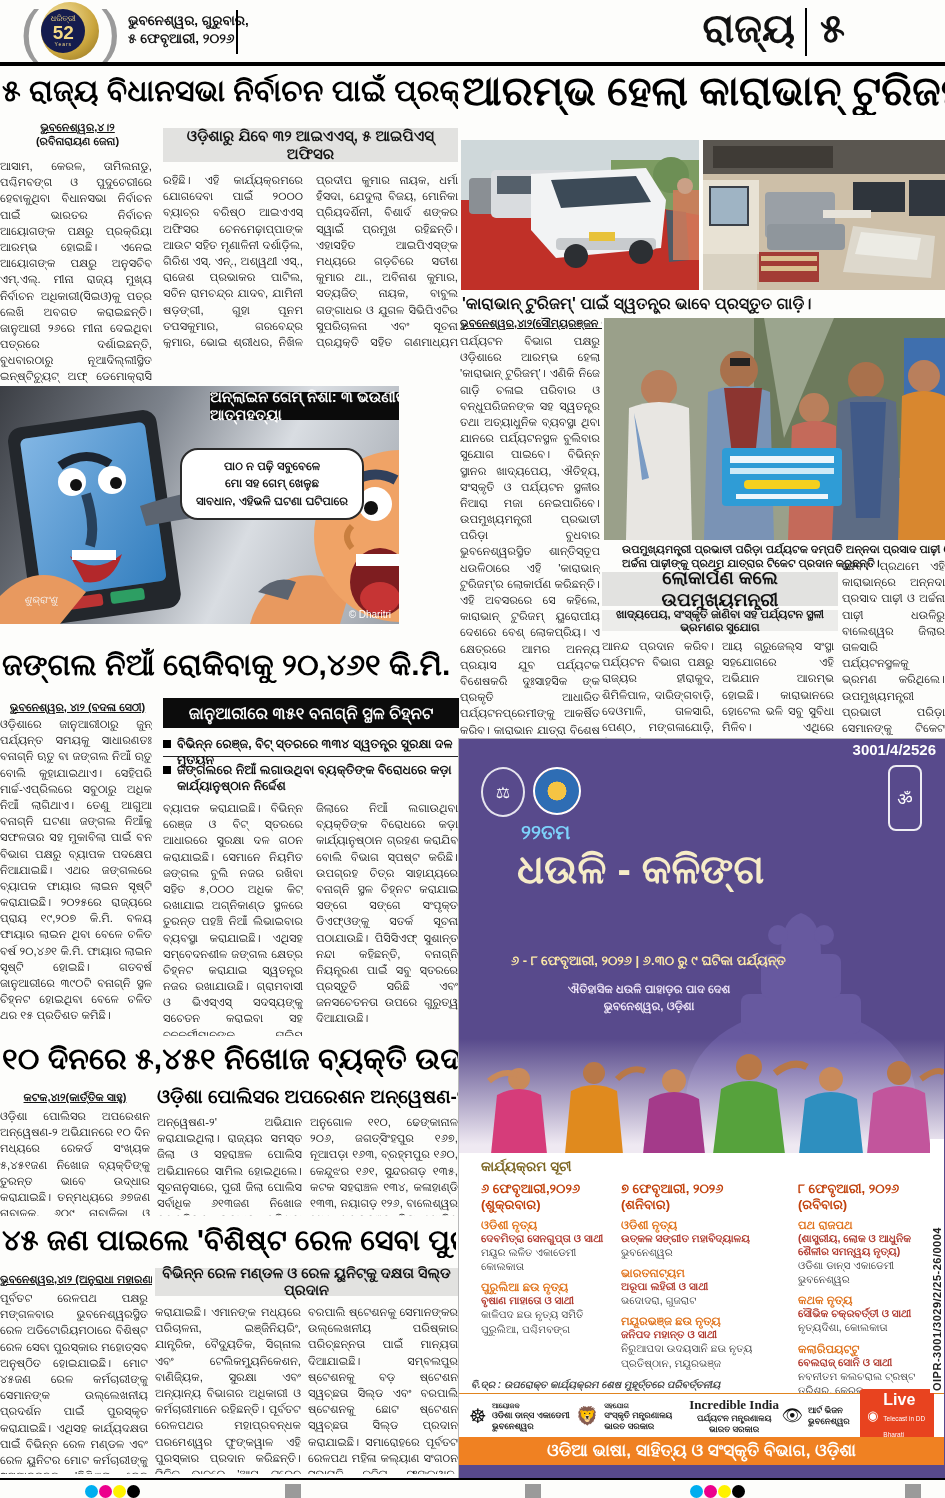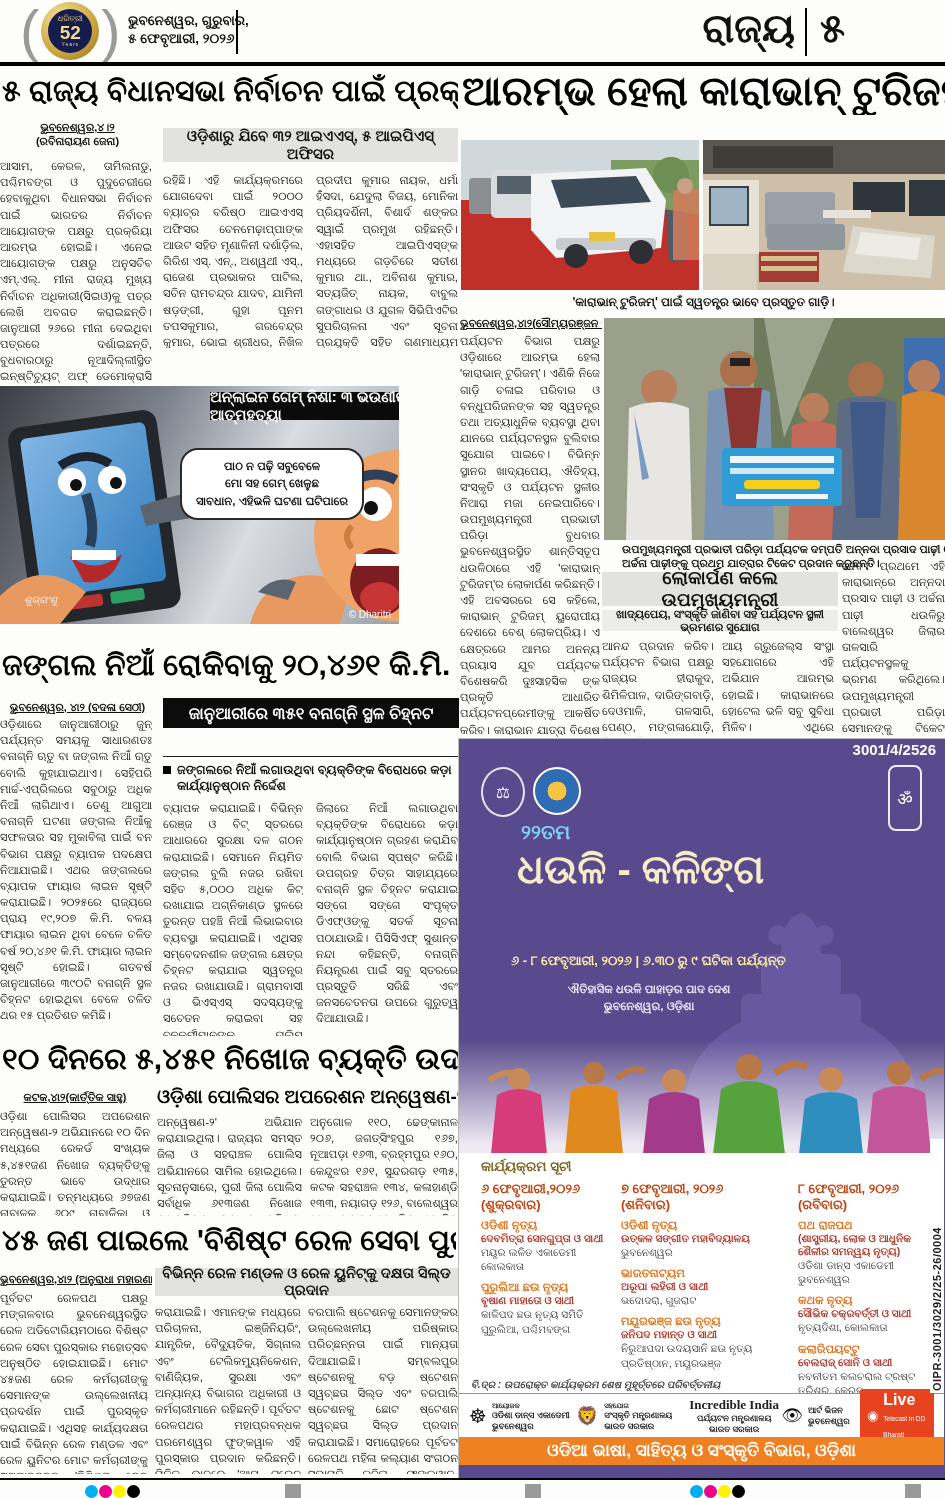--- a/index.html
+++ b/index.html
@@ -4,38 +4,38 @@
 <style>
   html,body{margin:0;padding:0;background:#777;}
   #page{position:relative;width:945px;height:1498px;background:#fdfdfb;margin:0 auto;
         font-family:"Liberation Sans","DejaVu Sans",sans-serif;color:#111;overflow:hidden;}
   .abs{position:absolute;}
   .nowrap{white-space:nowrap;overflow:hidden;}
   
   .paren{font-size:58px;color:#9a9a9a;font-weight:400;line-height:1;}
   .logo-ring{width:58px;height:58px;border-radius:50%;
       background:radial-gradient(circle at 35% 30%,#f6e3a0,#caa53d 60%,#8a6d1f);
-      display:flex;align-items:center;justify-content:center;}
+      display:flex;align-items:center;justify-content:flex-start;}
   .logo-core{width:44px;height:44px;border-radius:50%;background:#151c4e;color:#f3d985;
       display:flex;flex-direction:column;align-items:center;justify-content:center;line-height:1;}
   .logo-core .nm{font-size:8px;}
   .logo-core .num{font-size:19px;font-weight:bold;}
   .logo-core .yr{font-size:5px;letter-spacing:1px;}
   .dateline{font-size:13.5px;font-weight:bold;line-height:1.35;}
   .hdr-rule{left:0;top:62px;width:945px;height:4px;background:#000;}
   .sec-title{font-size:40px;font-weight:bold;}
   .vbar{width:2px;background:#000;}
   
   .headline{font-weight:bold;color:#000;letter-spacing:0;}
   .byline{font-size:11px;font-weight:bold;text-align:center;line-height:1.3;}
   .byline u{text-decoration:underline;}
   .kicker{background:#e2e2e0;font-weight:bold;display:flex;align-items:center;justify-content:center;text-align:center;}
   .kicker.dark{background:#0c0c0c;color:#fff;}
   .col{font-size:11.4px;line-height:1.42;text-align:justify;color:#131313;overflow:hidden;}
-  .caption{font-size:12px;font-weight:bold;text-align:center;}
+  .caption{font-size:16px;font-weight:bold;}
   .bullet-row{font-size:12.5px;font-weight:bold;line-height:1.3;display:flex;gap:6px;}
   .bullet-sq{width:8px;height:8px;background:#000;margin-top:4px;flex:none;}
   .hr-thin{height:1px;background:#222;}
   
   .cartoon{background:linear-gradient(115deg,#3c3f45 0%,#7d838c 34%,#d9dde2 62%,#9aa0a8 100%);overflow:hidden;}
   .cartoon-band{background:#0b0b0b;color:#fff;font-weight:bold;font-size:16px;
       display:flex;align-items:center;justify-content:center;}
   .bubble{background:#fff;border:2px solid #2a2a2a;border-radius:18px;font-size:11.5px;font-weight:bold;
       text-align:center;line-height:1.5;padding:8px 10px;}
   .credit{font-size:10px;color:#222;}
@@ -233,20 +233,24 @@
       <div>ମୋ ସହ ଗେମ୍ ଖେଳୁଛ</div>
       <div>ସାବଧାନ, ଏହିଭଳି ଘଟଣା ଘଟିପାରେ</div>
     </div>
     <div class="abs credit" style="left:24px;top:208px;font-style:italic;color:#f5f5f5;">ଶୁଭ୍ରାଂଶୁ</div>
     <div class="abs credit" style="right:8px;bottom:4px;color:#fff;">© Dharitri</div>
   </div>
 
   <div class="abs headline nowrap" style="left:2px;top:648px;width:456px;font-size:30px;">ଜଙ୍ଗଲ ନିଆଁ ରୋକିବାକୁ ୨୦,୪୬୧ କି.ମି. ଫାୟାର ଲାଇନ ସୃଷ୍ଟି</div>
   <div class="abs byline nowrap" style="left:0;top:700px;width:155px;"><u>ଭୁବନେଶ୍ୱର, ୪୲୨ (ବଦଳା ସେଠୀ)</u></div>
   <div class="abs kicker dark" style="left:163px;top:698px;width:296px;height:30px;font-size:16.5px;">ଜାନୁଆରୀରେ ୩୫୧ ବନାଗ୍ନି ସ୍ଥଳ ଚିହ୍ନଟ</div>
+  <div class="abs bullet-row" style="left:163px;top:736px;width:296px;">
+    <span class="bullet-sq"></span>
+    <span>ବିଭିନ୍ନ ରେଞ୍ଜ, ବିଟ୍ ସ୍ତରରେ ୩୩୪ ସ୍ୱତନ୍ତ୍ର ସୁରକ୍ଷା ଦଳ ମୁତୟନ</span>
+  </div>
   <div class="abs hr-thin" style="left:163px;top:756px;width:296px;"></div>
   <div class="abs bullet-row" style="left:163px;top:762px;width:296px;">
     <span class="bullet-sq"></span>
     <span>ଜଙ୍ଗଲରେ ନିଆଁ ଲଗାଉଥିବା ବ୍ୟକ୍ତିଙ୍କ ବିରୋଧରେ କଡ଼ା କାର୍ଯ୍ୟାନୁଷ୍ଠାନ ନିର୍ଦ୍ଦେଶ</span>
   </div>
   <div class="abs col" style="left:0;top:716px;width:152px;height:320px;">ଓଡ଼ିଶାରେ ଜାନୁଆରୀଠାରୁ ଜୁନ୍ ପର୍ଯ୍ୟନ୍ତ ସମୟକୁ ସାଧାରଣତଃ ବନାଗ୍ନି ଋତୁ ବା ଜଙ୍ଗଲ ନିଆଁ ଋତୁ ବୋଲି କୁହାଯାଇଥାଏ। ସେହିପରି ମାର୍ଚ୍ଚ-ଏପ୍ରିଲରେ ସବୁଠାରୁ ଅଧିକ ନିଆଁ ଲାଗିଥାଏ। ତେଣୁ ଆଗୁଆ ବନାଗ୍ନି ଘଟଣା ଜଙ୍ଗଲ ନିଆଁକୁ ସଫଳତାର ସହ ମୁକାବିଲା ପାଇଁ ବନ ବିଭାଗ ପକ୍ଷରୁ ବ୍ୟାପକ ପଦକ୍ଷେପ ନିଆଯାଇଛି। ଏଥର ଜଙ୍ଗଲରେ ବ୍ୟାପକ ଫାୟାର ଲାଇନ ସୃଷ୍ଟି କରାଯାଇଛି। ୨୦୨୫ରେ ରାଜ୍ୟରେ ପ୍ରାୟ ୧୯,୨୦୭ କି.ମି. ବଳୟ ଫାୟାର ଲାଇନ ଥିବା ବେଳେ ଚଳିତ ବର୍ଷ ୨୦,୪୬୧ କି.ମି. ଫାୟାର ଲାଇନ ସୃଷ୍ଟି ହୋଇଛି। ଗତବର୍ଷ ଜାନୁଆରୀରେ ୩୯୦ଟି ବନାଗ୍ନି ସ୍ଥଳ ଚିହ୍ନଟ ହୋଇଥିବା ବେଳେ ଚଳିତ ଥର ୧୫ ପ୍ରତିଶତ କମିଛି।</div>
   <div class="abs col" style="left:163px;top:800px;width:140px;height:236px;">ବ୍ୟାପକ କରାଯାଇଛି। ବିଭିନ୍ନ ରେଞ୍ଜ ଓ ବିଟ୍ ସ୍ତରରେ ଆଧାରରେ ସୁରକ୍ଷା ଦଳ ଗଠନ କରାଯାଇଛି। ସେମାନେ ନିୟମିତ ଜଙ୍ଗଲ ବୁଲି ନଜର ରଖିବା ସହିତ ୫,୦୦୦ ଅଧିକ କିଟ୍ ରଖାଯାଇ ଅଗ୍ନିକାଣ୍ଡ ସ୍ଥଳରେ ତୁରନ୍ତ ପହଞ୍ଚି ନିଆଁ ଲିଭାଇବାର ବ୍ୟବସ୍ଥା କରାଯାଇଛି। ଏଥିସହ ସମ୍ବେଦନଶୀଳ ଜଙ୍ଗଲ କ୍ଷେତ୍ର ଚିହ୍ନଟ କରାଯାଇ ସ୍ୱତନ୍ତ୍ର ନଜର ରଖାଯାଉଛି। ଗ୍ରାମବାସୀ ଓ ଭିଏସ୍‌ଏସ୍ ସଦସ୍ୟଙ୍କୁ ସଚେତନ କରାଇବା ସହ ବନକର୍ମୀମାନଙ୍କୁ ତାଲିମ ଦିଆଯାଇଛି।</div>
   <div class="abs col" style="left:316px;top:800px;width:142px;height:236px;">ଜିଲାରେ ନିଆଁ ଲଗାଉଥିବା ବ୍ୟକ୍ତିଙ୍କ ବିରୋଧରେ କଡ଼ା କାର୍ଯ୍ୟାନୁଷ୍ଠାନ ଗ୍ରହଣ କରାଯିବ ବୋଲି ବିଭାଗ ସ୍ପଷ୍ଟ କରିଛି। ଉପଗ୍ରହ ଚିତ୍ର ସାହାଯ୍ୟରେ ବନାଗ୍ନି ସ୍ଥଳ ଚିହ୍ନଟ କରାଯାଇ ସଙ୍ଗେ ସଙ୍ଗେ ସଂପୃକ୍ତ ଡିଏଫ୍‌ଓଙ୍କୁ ସତର୍କ ସୂଚନା ପଠାଯାଉଛି। ପିସିସିଏଫ୍ ସୁଶାନ୍ତ ନନ୍ଦା କହିଛନ୍ତି, ବନାଗ୍ନି ନିୟନ୍ତ୍ରଣ ପାଇଁ ସବୁ ସ୍ତରରେ ପ୍ରସ୍ତୁତି ସରିଛି ଏବଂ ଜନସଚେତନତା ଉପରେ ଗୁରୁତ୍ୱ ଦିଆଯାଉଛି।</div>
 
   <div class="abs headline nowrap" style="left:2px;top:1042px;width:456px;font-size:30px;">୧୦ ଦିନରେ ୫,୪୫୧ ନିଖୋଜ ବ୍ୟକ୍ତି ଉଦ୍ଧାର</div>

